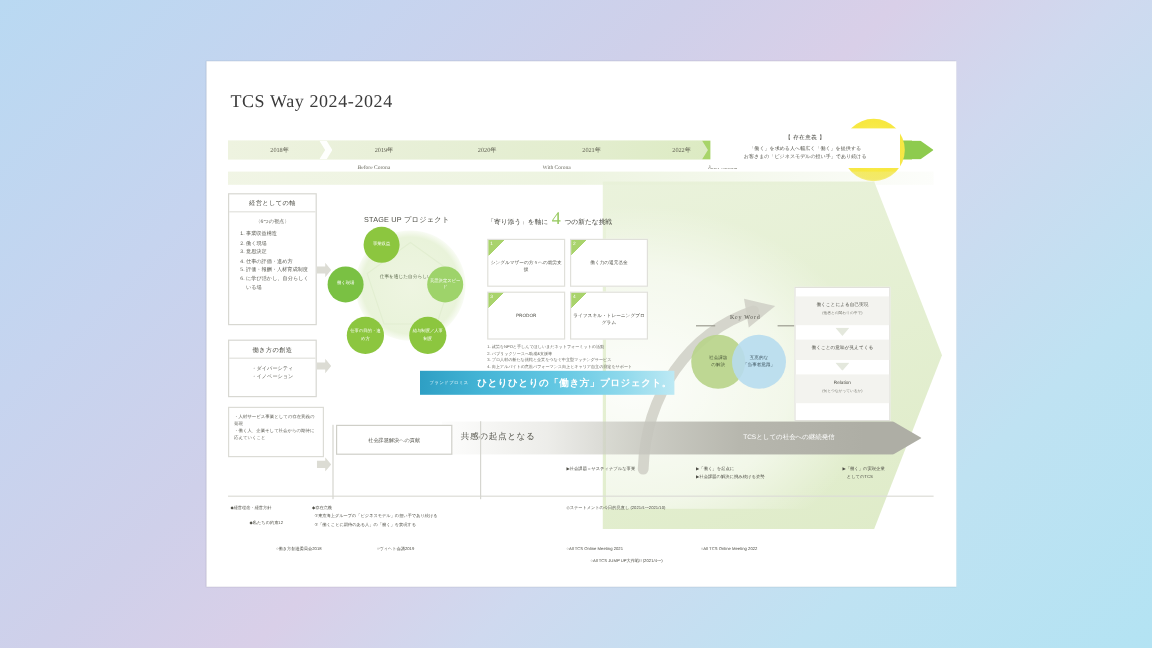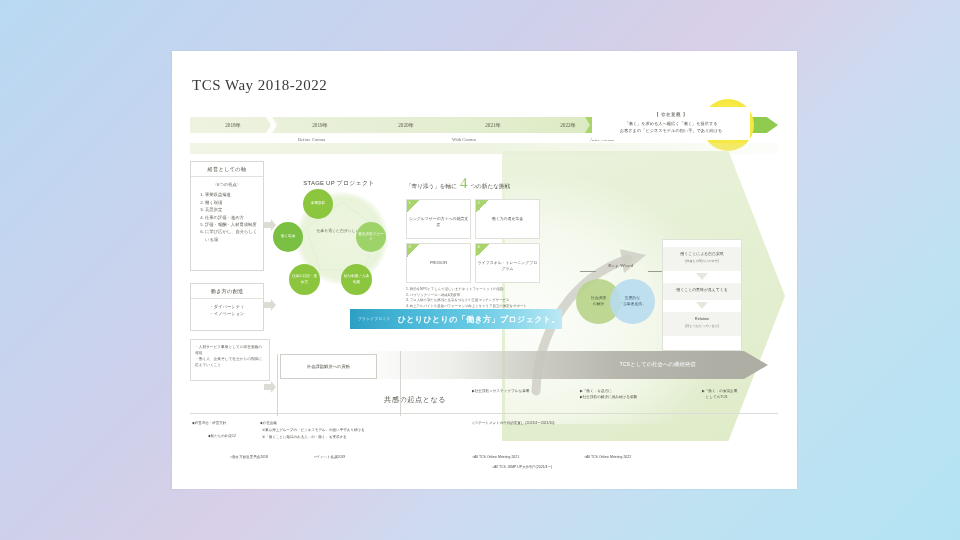--- a/index.html
+++ b/index.html
@@ -123,21 +123,21 @@
   
   .fn{position:absolute;font-size:3.5px;color:#4d4d45;line-height:1.6;}
   .fn-line{position:absolute;left:18px;top:398px;width:588px;height:1px;background:#dcdcd6;}
   .vbar{position:absolute;width:1px;background:#d6d6d0;}
 </style>
 </head>
 <body>
 
 <div class="slide">
 
-  <div class="title">TCS Way 2018-2022</div>
+  <div class="title">TCS Way 2024-2024</div>
 
   <div class="tl">
     <div class="tl-band"></div>
     <div class="tl-notch" style="left:76px"></div>
     <div class="tl-chev" style="left:395px"></div>
     <div class="tl-chev" style="left:412px"></div>
     <div class="tl-chev" style="left:429px"></div>
     <div class="tl-head"></div>
 
     <div class="tl-seg" style="left:10px;width:66px">2018年</div>
@@ -288,21 +288,21 @@
     </div>
   </div>
 
   <div class="promise" style="left:178px;top:258px;width:212px;height:20px;">
     <span class="promise-s">ブランドプロミス</span>
     <span class="promise-b">ひとりひとりの「働き方」プロジェクト。</span>
   </div>
 
   <div class="grad-bar" style="left:196px;top:300px;width:400px;height:28px;"></div>
   <div class="contrib" style="left:108px;top:303px;width:95px;height:23px;">社会課題解決への貢献</div>
-  <div class="empathy" style="left:212px;top:308px;margin-top:36px;">共感の起点となる</div>
+  <div class="empathy" style="left:212px;top:308px;">共感の起点となる</div>
   <div class="tcs-msg" style="left:388px;top:310px;width:195px;">TCSとしての社会への継続発信</div>
 
   <div class="bullets" style="left:300px;top:338px;width:105px;">
     <div>▶社会課題＝サスティナブルな事業</div>
   </div>
   <div class="bullets" style="left:408px;top:338px;width:110px;">
     <div>▶「働く」を起点に</div>
     <div>▶社会課題の解決に挑み続ける姿勢</div>
   </div>
   <div class="bullets" style="left:530px;top:338px;width:85px;">

